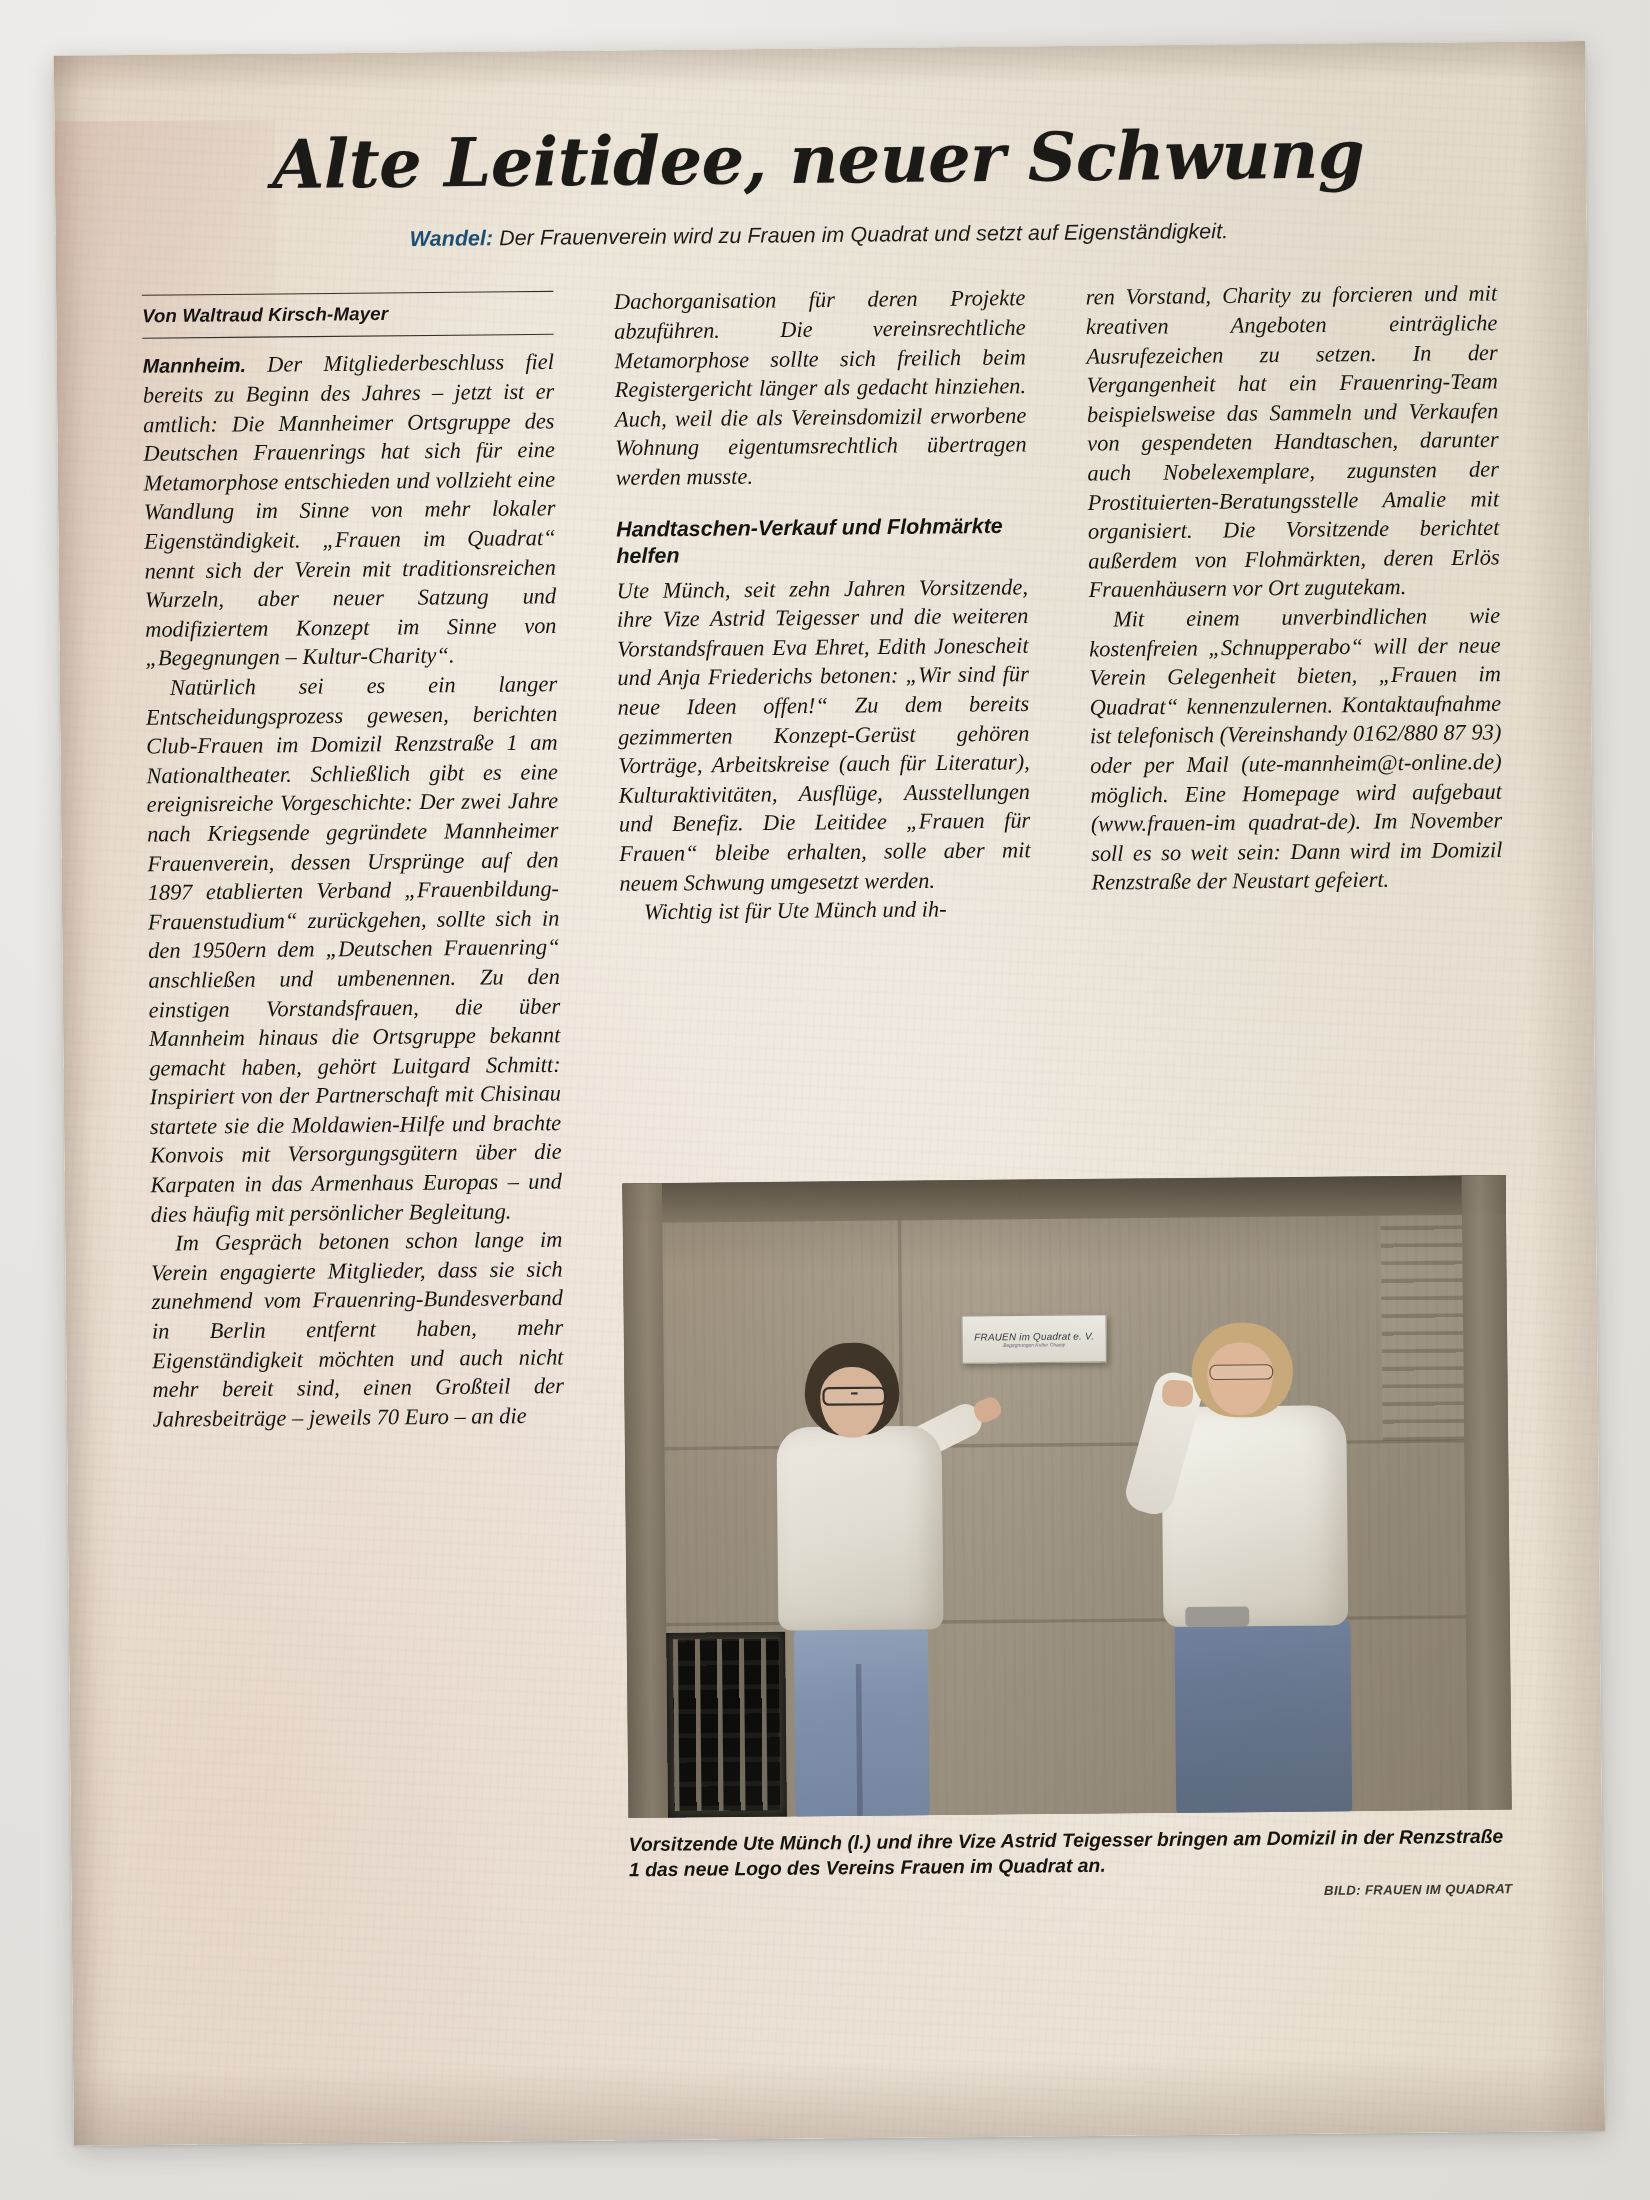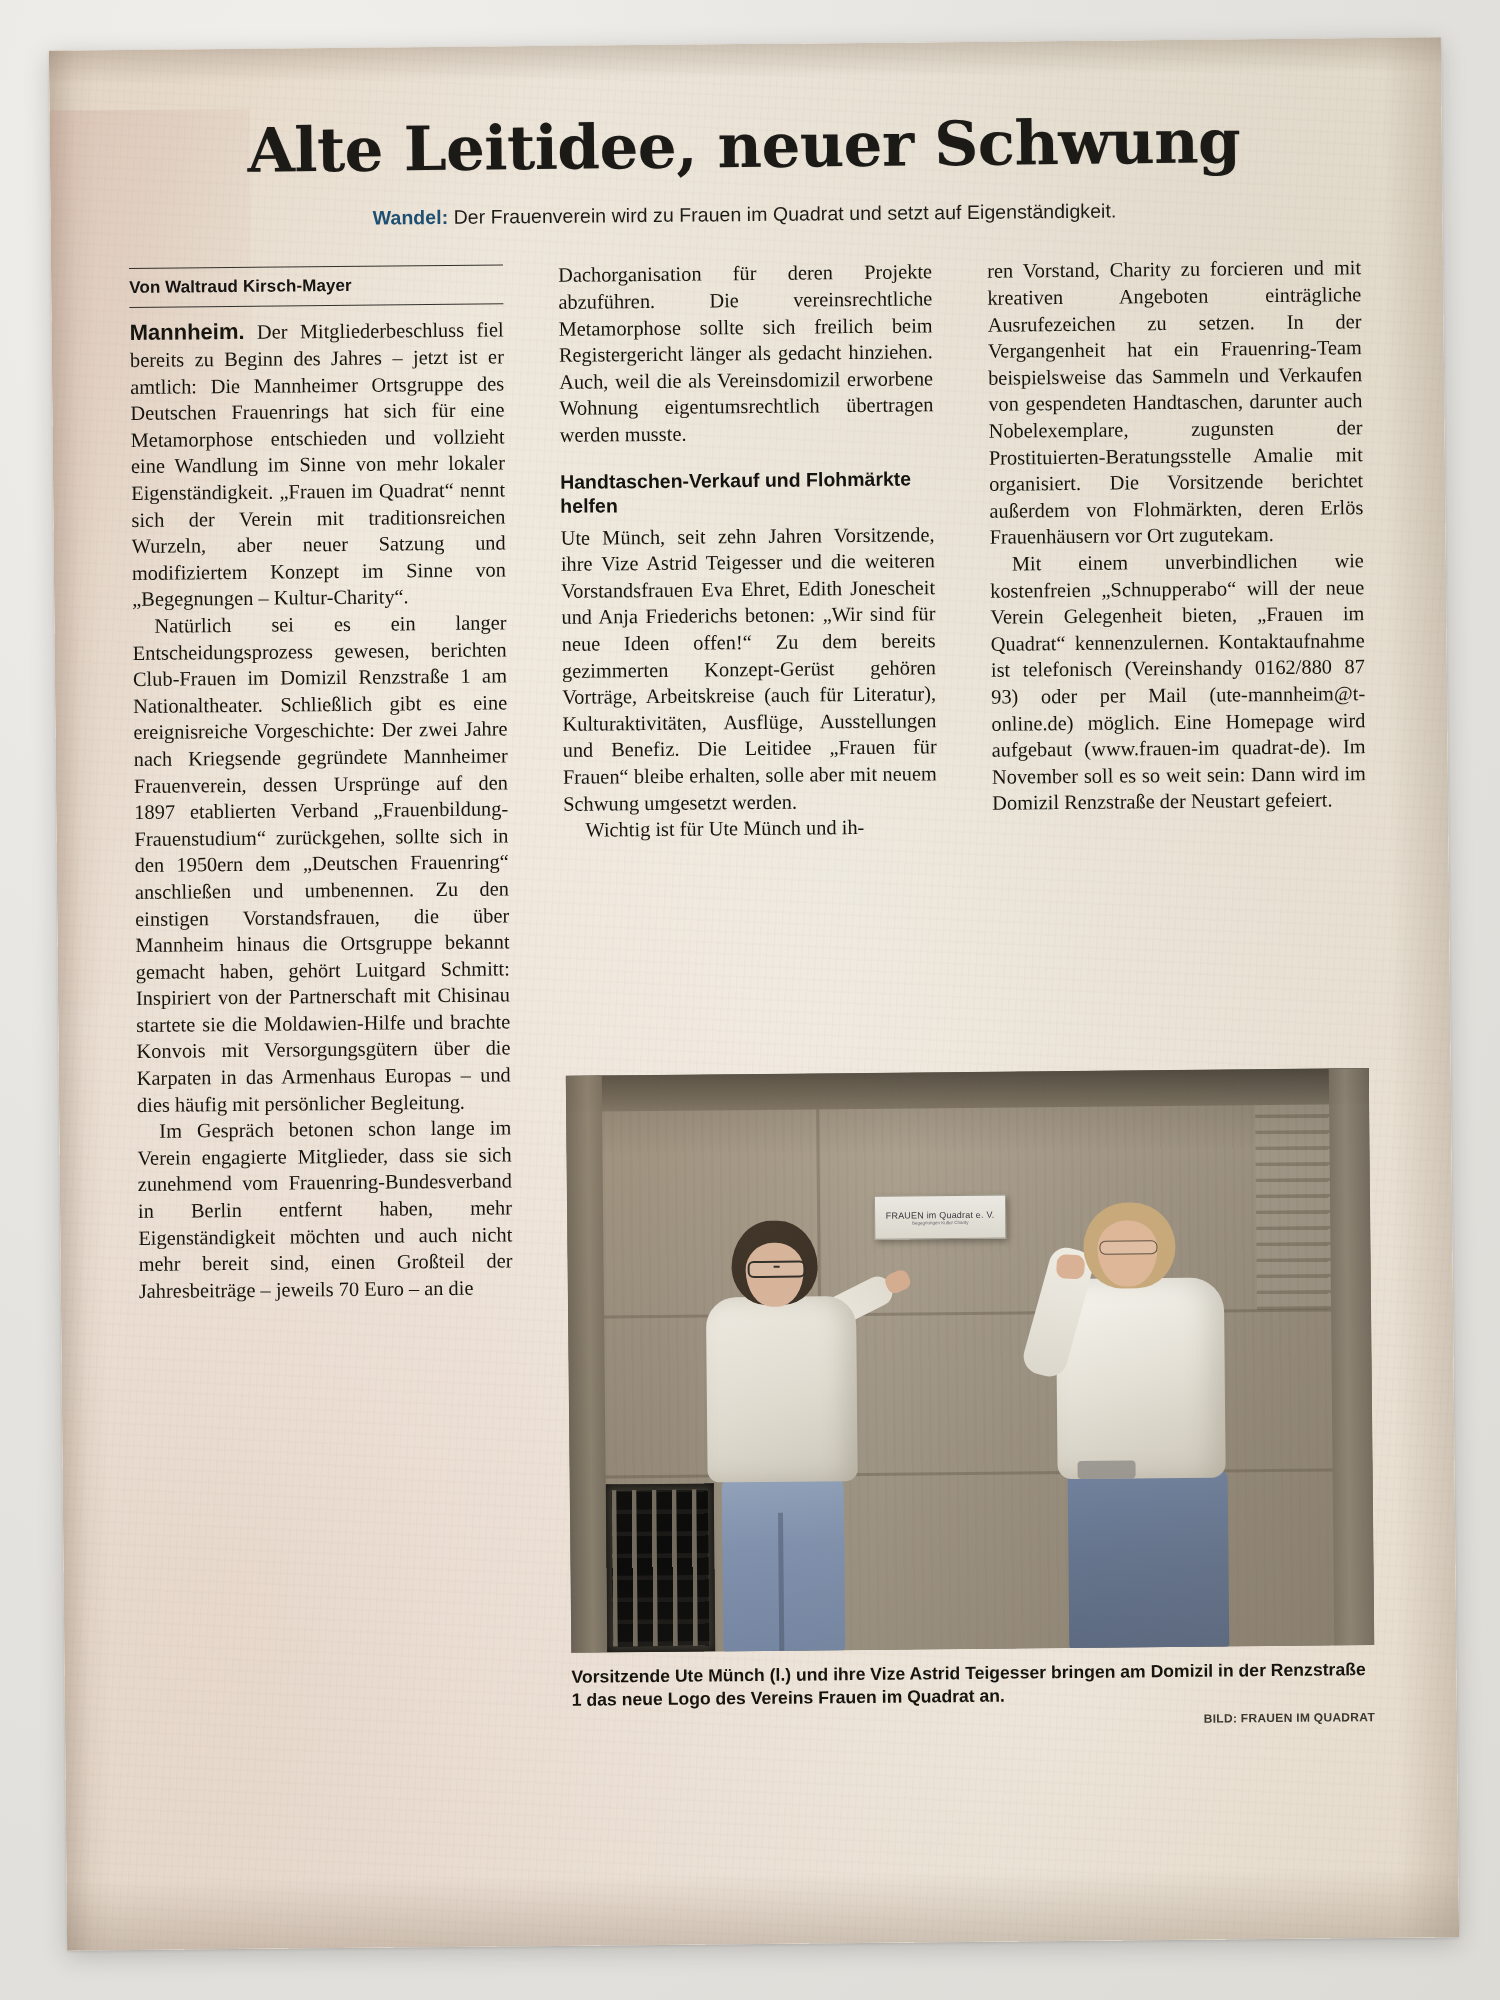--- a/index.html
+++ b/index.html
@@ -13,20 +13,21 @@
     overflow: hidden;
     font-family: "Liberation Serif", serif;
   }
 
   
   #photo-bg {
     position: absolute;
     inset: 0;
     background:
       radial-gradient(ellipse at 20% 10%, #f2f0ec 0%, #e6e4e0 45%, #dddbd6 100%);
+    font-style: italic;
   }
 
   
   #sheet {
     position: absolute;
     left: 58px;
     top: 44px;
     width: 1392px;
     height: 1900px;
     transform: rotate(-0.55deg);
@@ -141,21 +142,21 @@
     color: #17150f;
     margin: 0;
     text-align: justify;
     hyphens: auto;
     -webkit-hyphens: auto;
   }
   p.body.indent { text-indent: 22px; }
   p.body .lead {
     font-family: "Liberation Sans", sans-serif;
     font-weight: 700;
-    font-size: 22px;
+    font-size: 18px;
   }
 
   h2.subhead {
     font-family: "Liberation Sans", sans-serif;
     font-weight: 700;
     font-size: 19.5px;
     line-height: 24px;
     color: #151310;
     margin: 21px 0 7px 0;
   }

